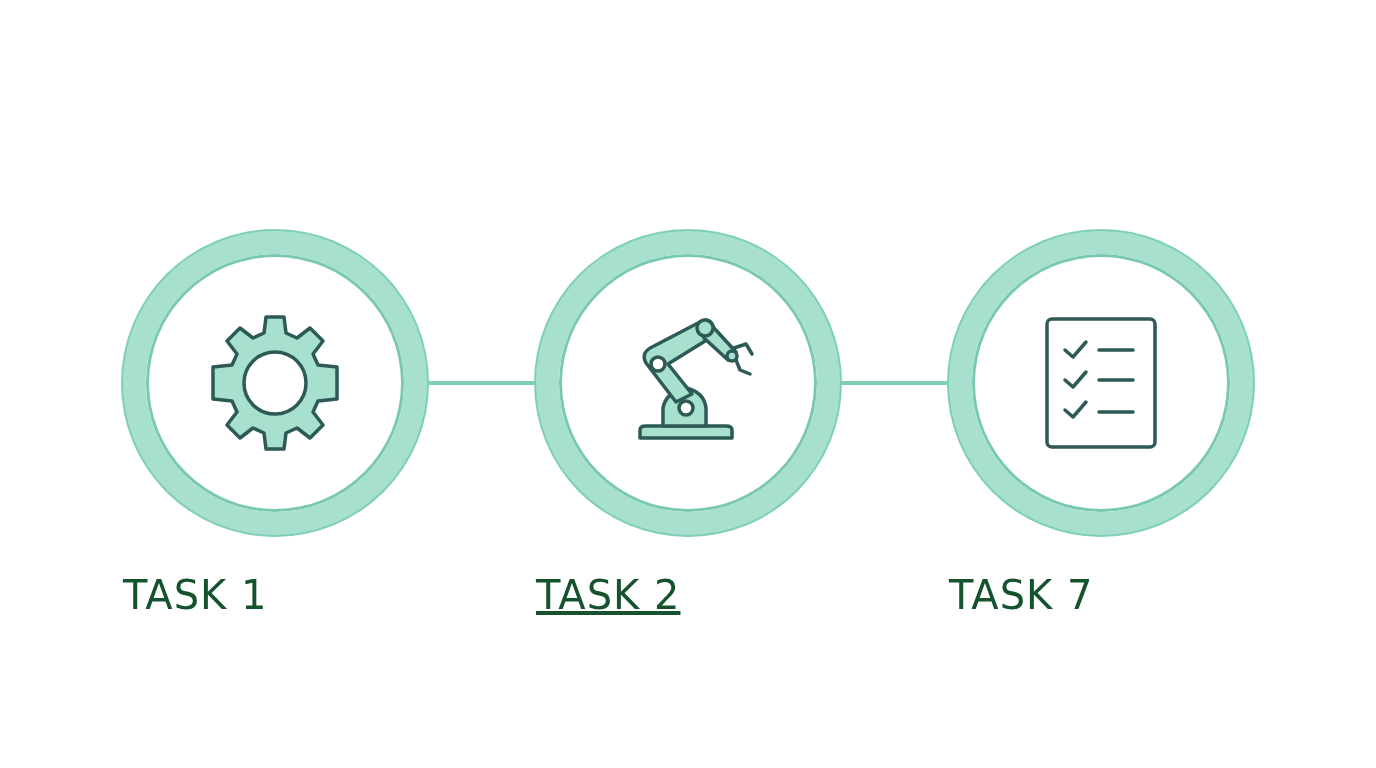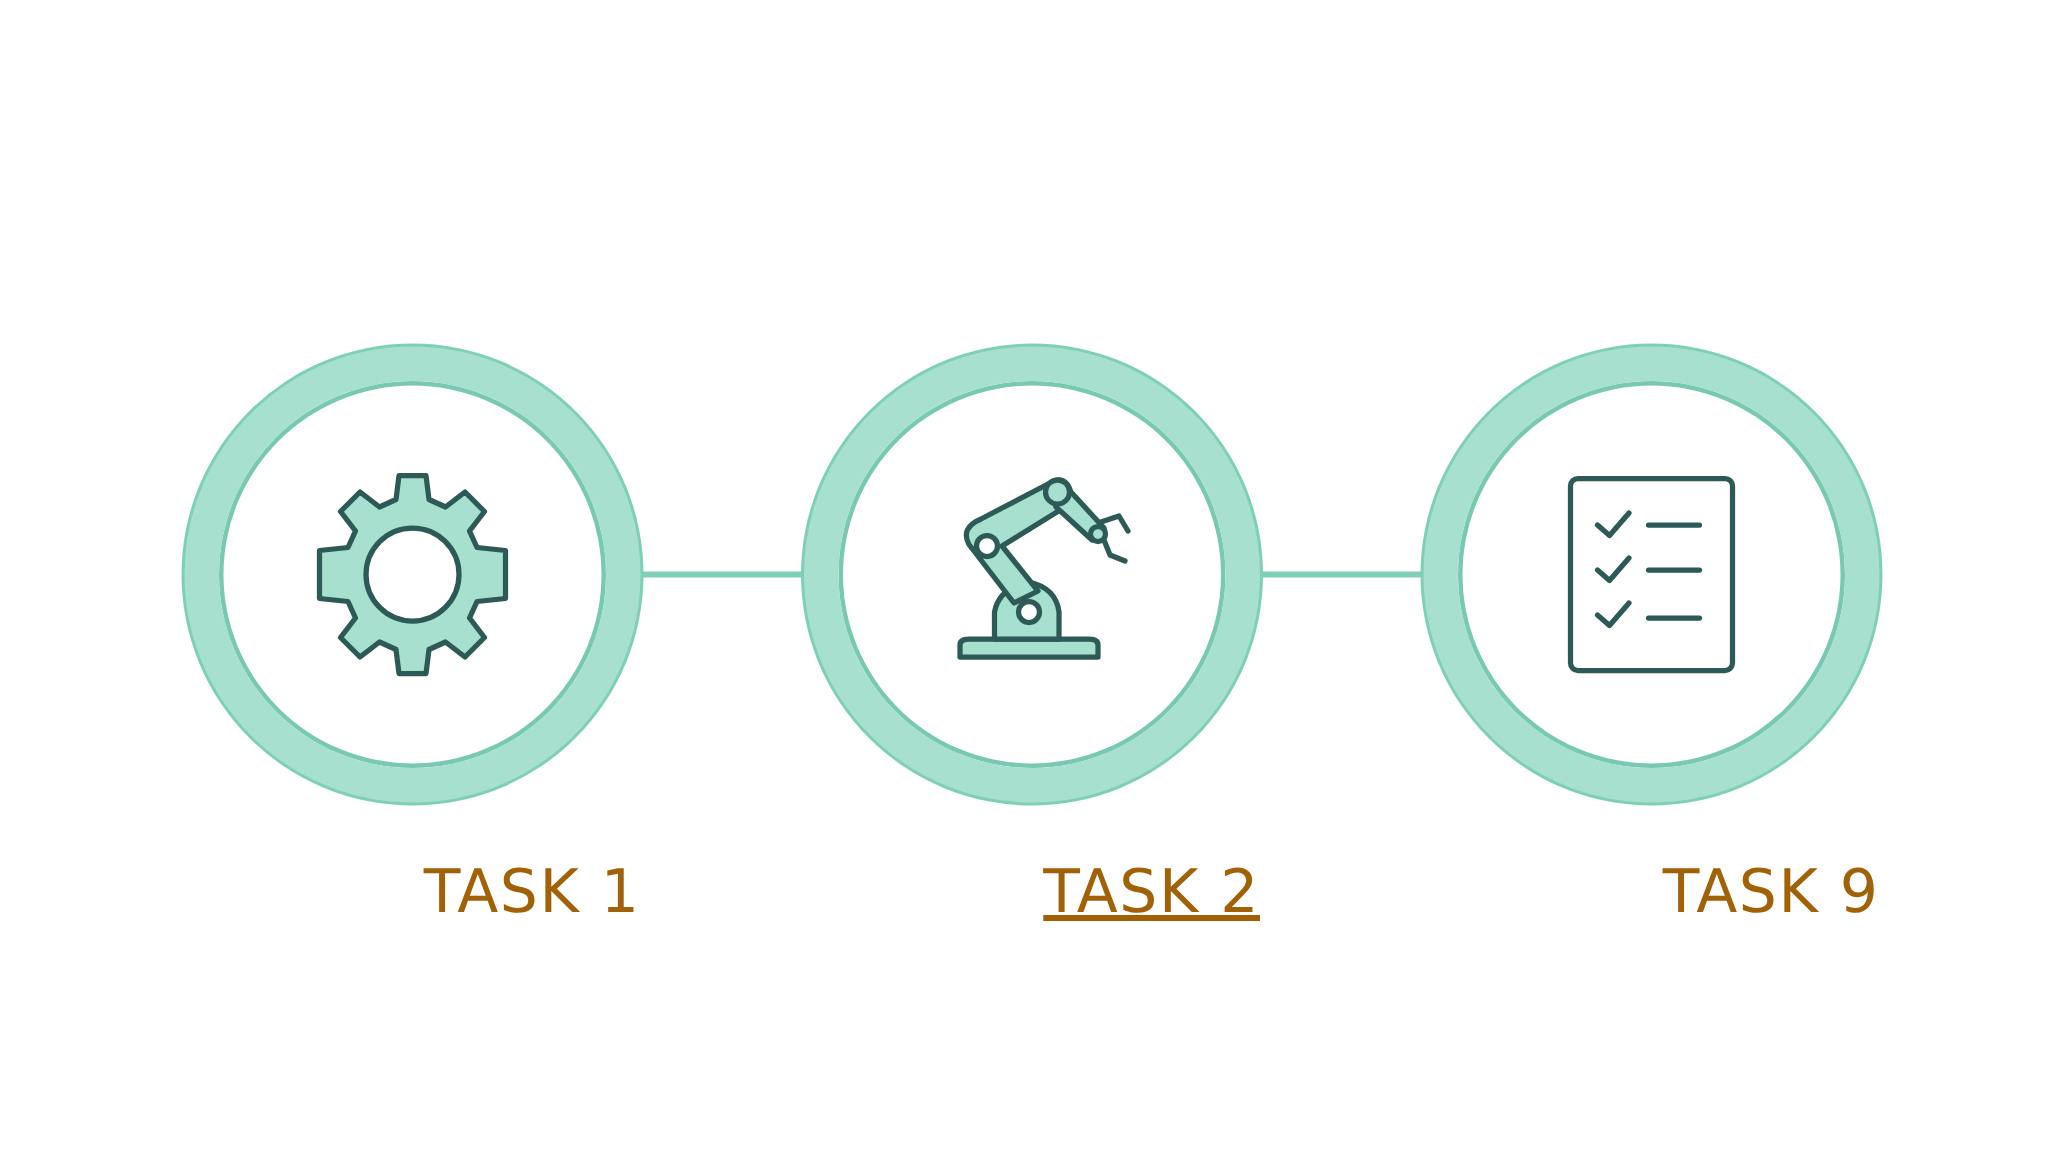--- a/index.html
+++ b/index.html
@@ -13,22 +13,22 @@
     .step {
       position: absolute; width: 304px; height: 304px; border-radius: 50%;
       box-sizing: border-box;
       border: 23px solid #a7e0cf;
       box-shadow: 0 0 0 3px #79c9b2 inset, 0 0 0 2px #7fcfb8;
       background: #ffffff;
       top: 231px;
     }
     .step svg { position: absolute; left: 50%; top: 50%; transform: translate(-50%, -50%); }
     .label {
-      position: absolute; top: 572px; width: 304px; text-align: right;
-      font-size: 40px; color: #a16207; letter-spacing: 1px; font-weight: 400;
+      position: absolute; top: 572px; width: 304px; text-align: left;
+      font-size: 40px; color: #14532d; letter-spacing: 1px; font-weight: 400;
     }
   </style>
 </head>
 <body>
 
 <div>
   <div class="connector" style="left:425px; width:115px;"></div>
   <div class="connector" style="left:838px; width:115px;"></div>
 
   <div class="step" style="left:123px;">
@@ -66,14 +66,14 @@
         <path d="M 24,67 L 32,74 L 45,59"></path>
         <line x1="58" y1="67" x2="92" y2="67"></line>
         <path d="M 24,97 L 32,104 L 45,89"></path>
         <line x1="58" y1="99" x2="92" y2="99"></line>
       </g>
     </svg>
   </div>
 
   <div class="label" style="left:123px;">TASK 1</div>
   <div class="label" style="left:536px;text-decoration:underline;">TASK 2</div>
-  <div class="label" style="left:949px;">TASK 9</div>
+  <div class="label" style="left:949px;">TASK 7</div>
 </div>
 
 </body></html>

